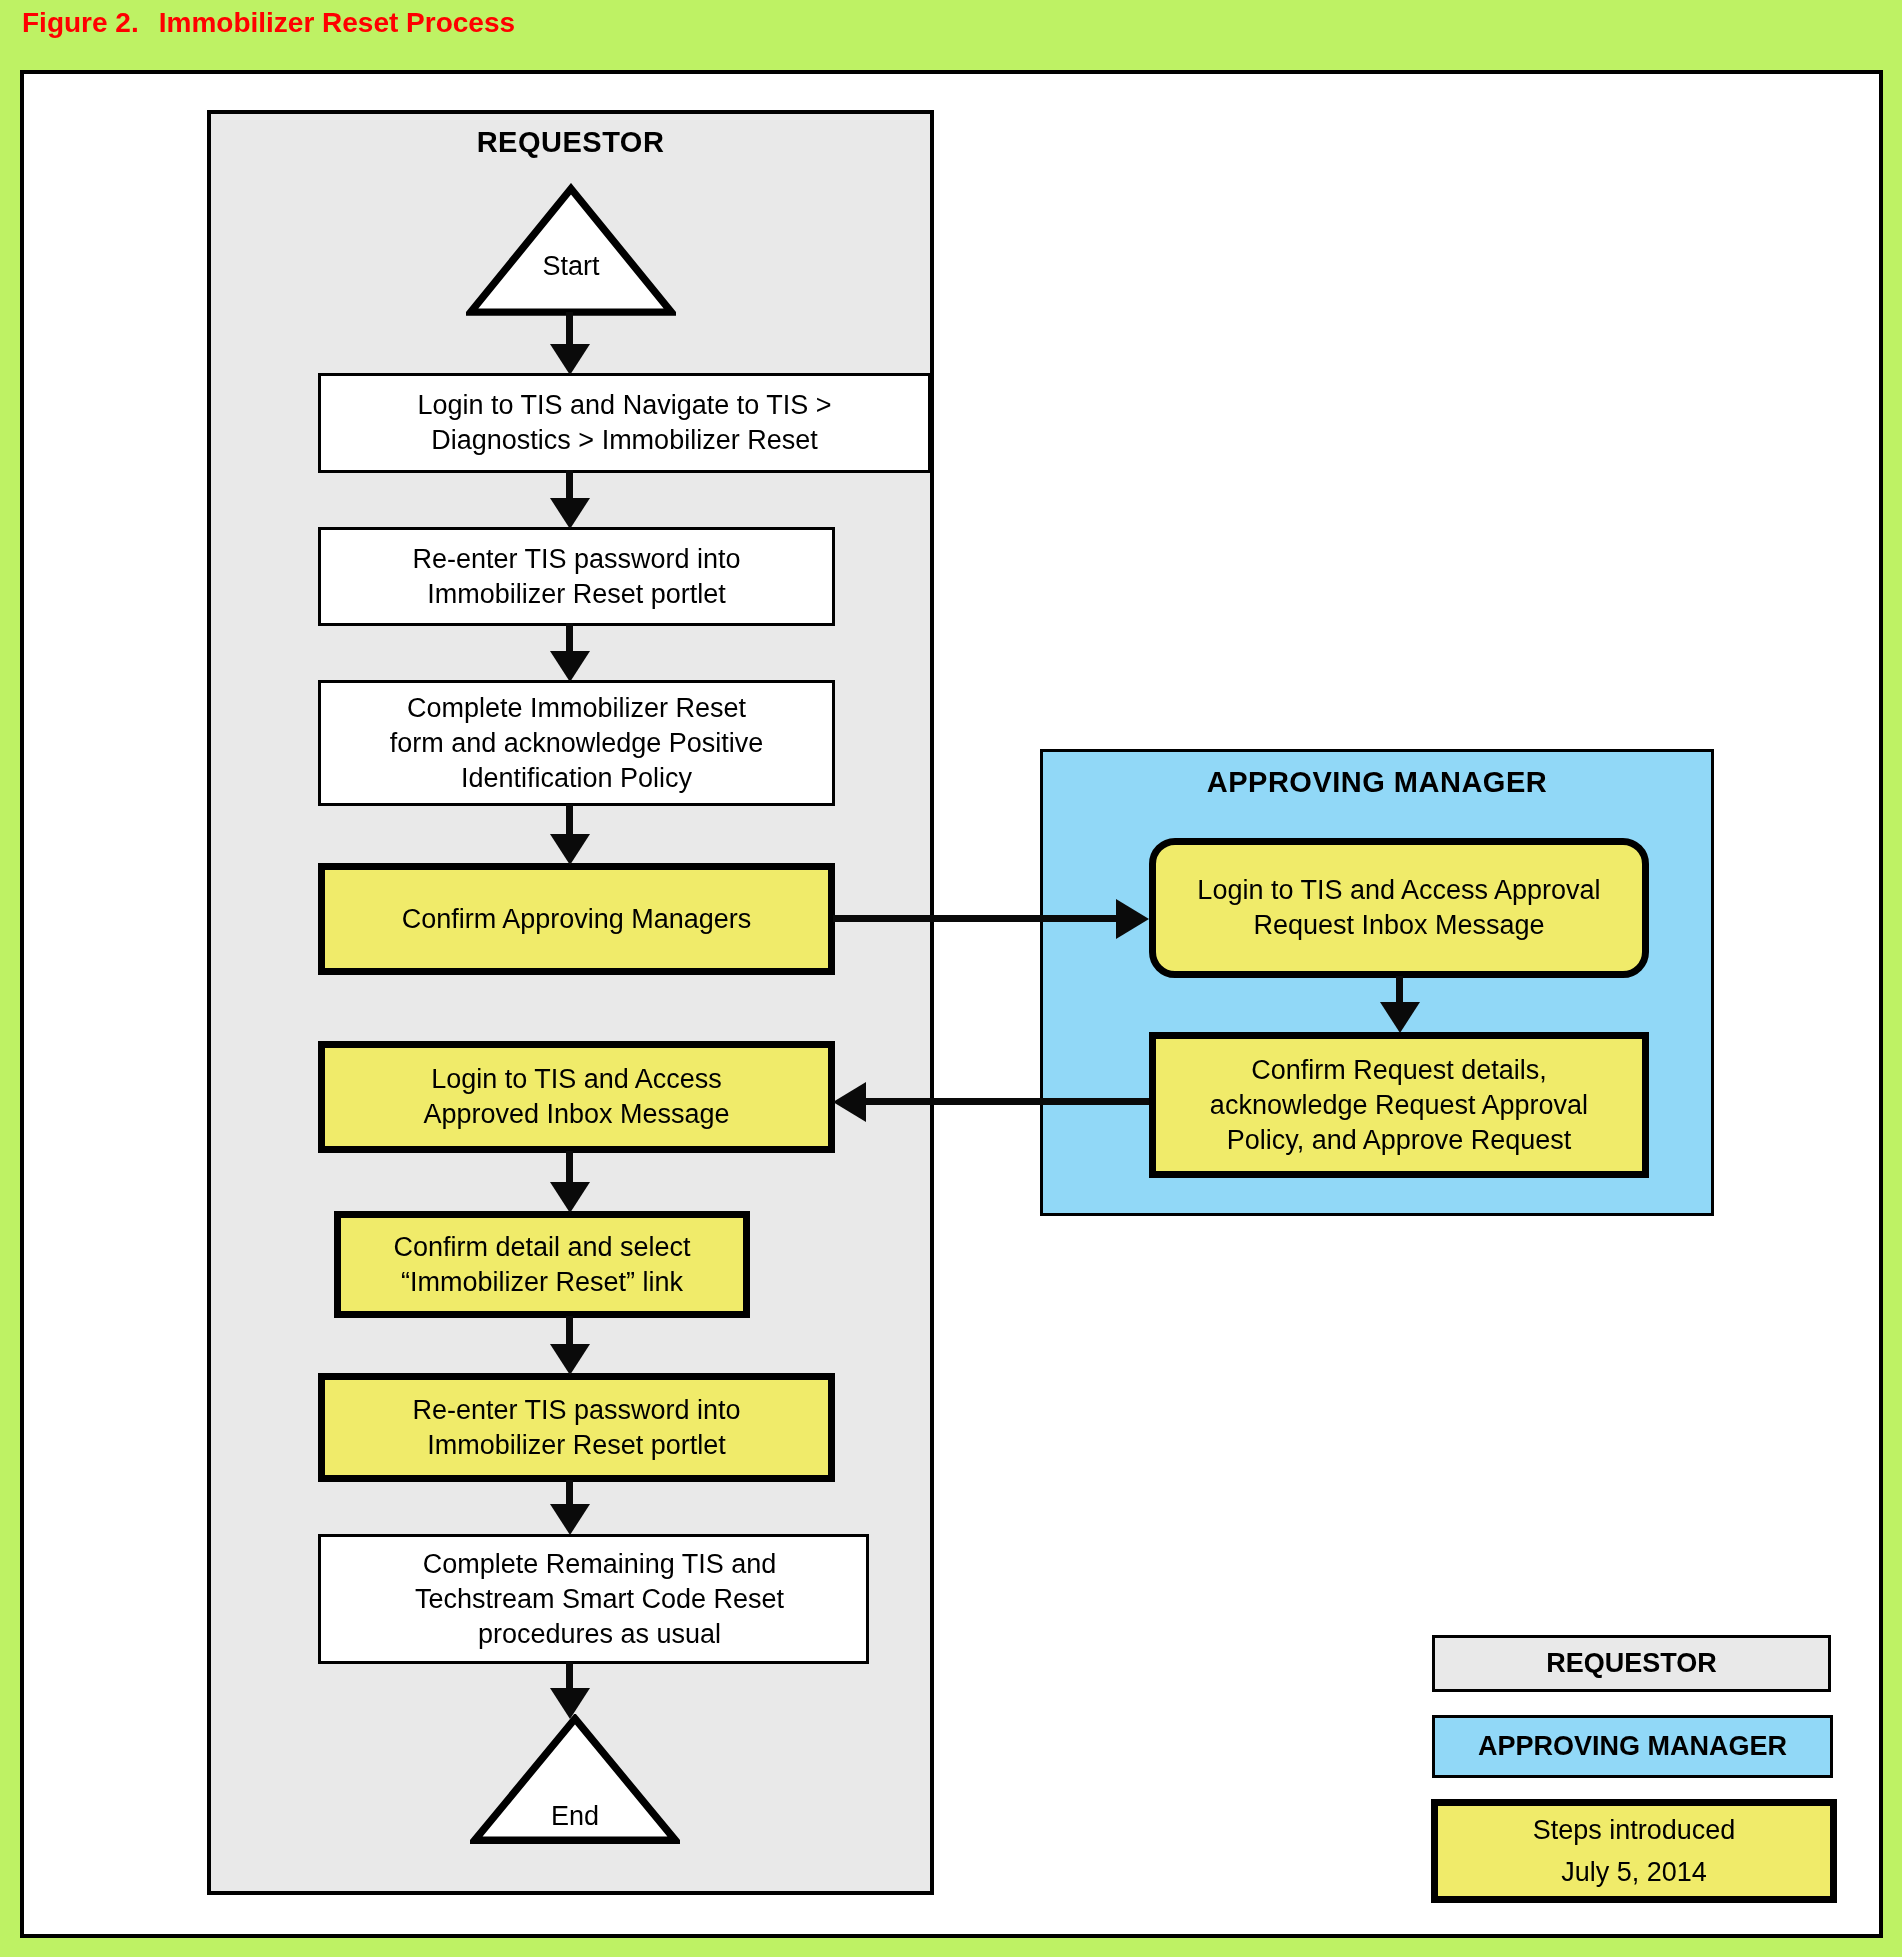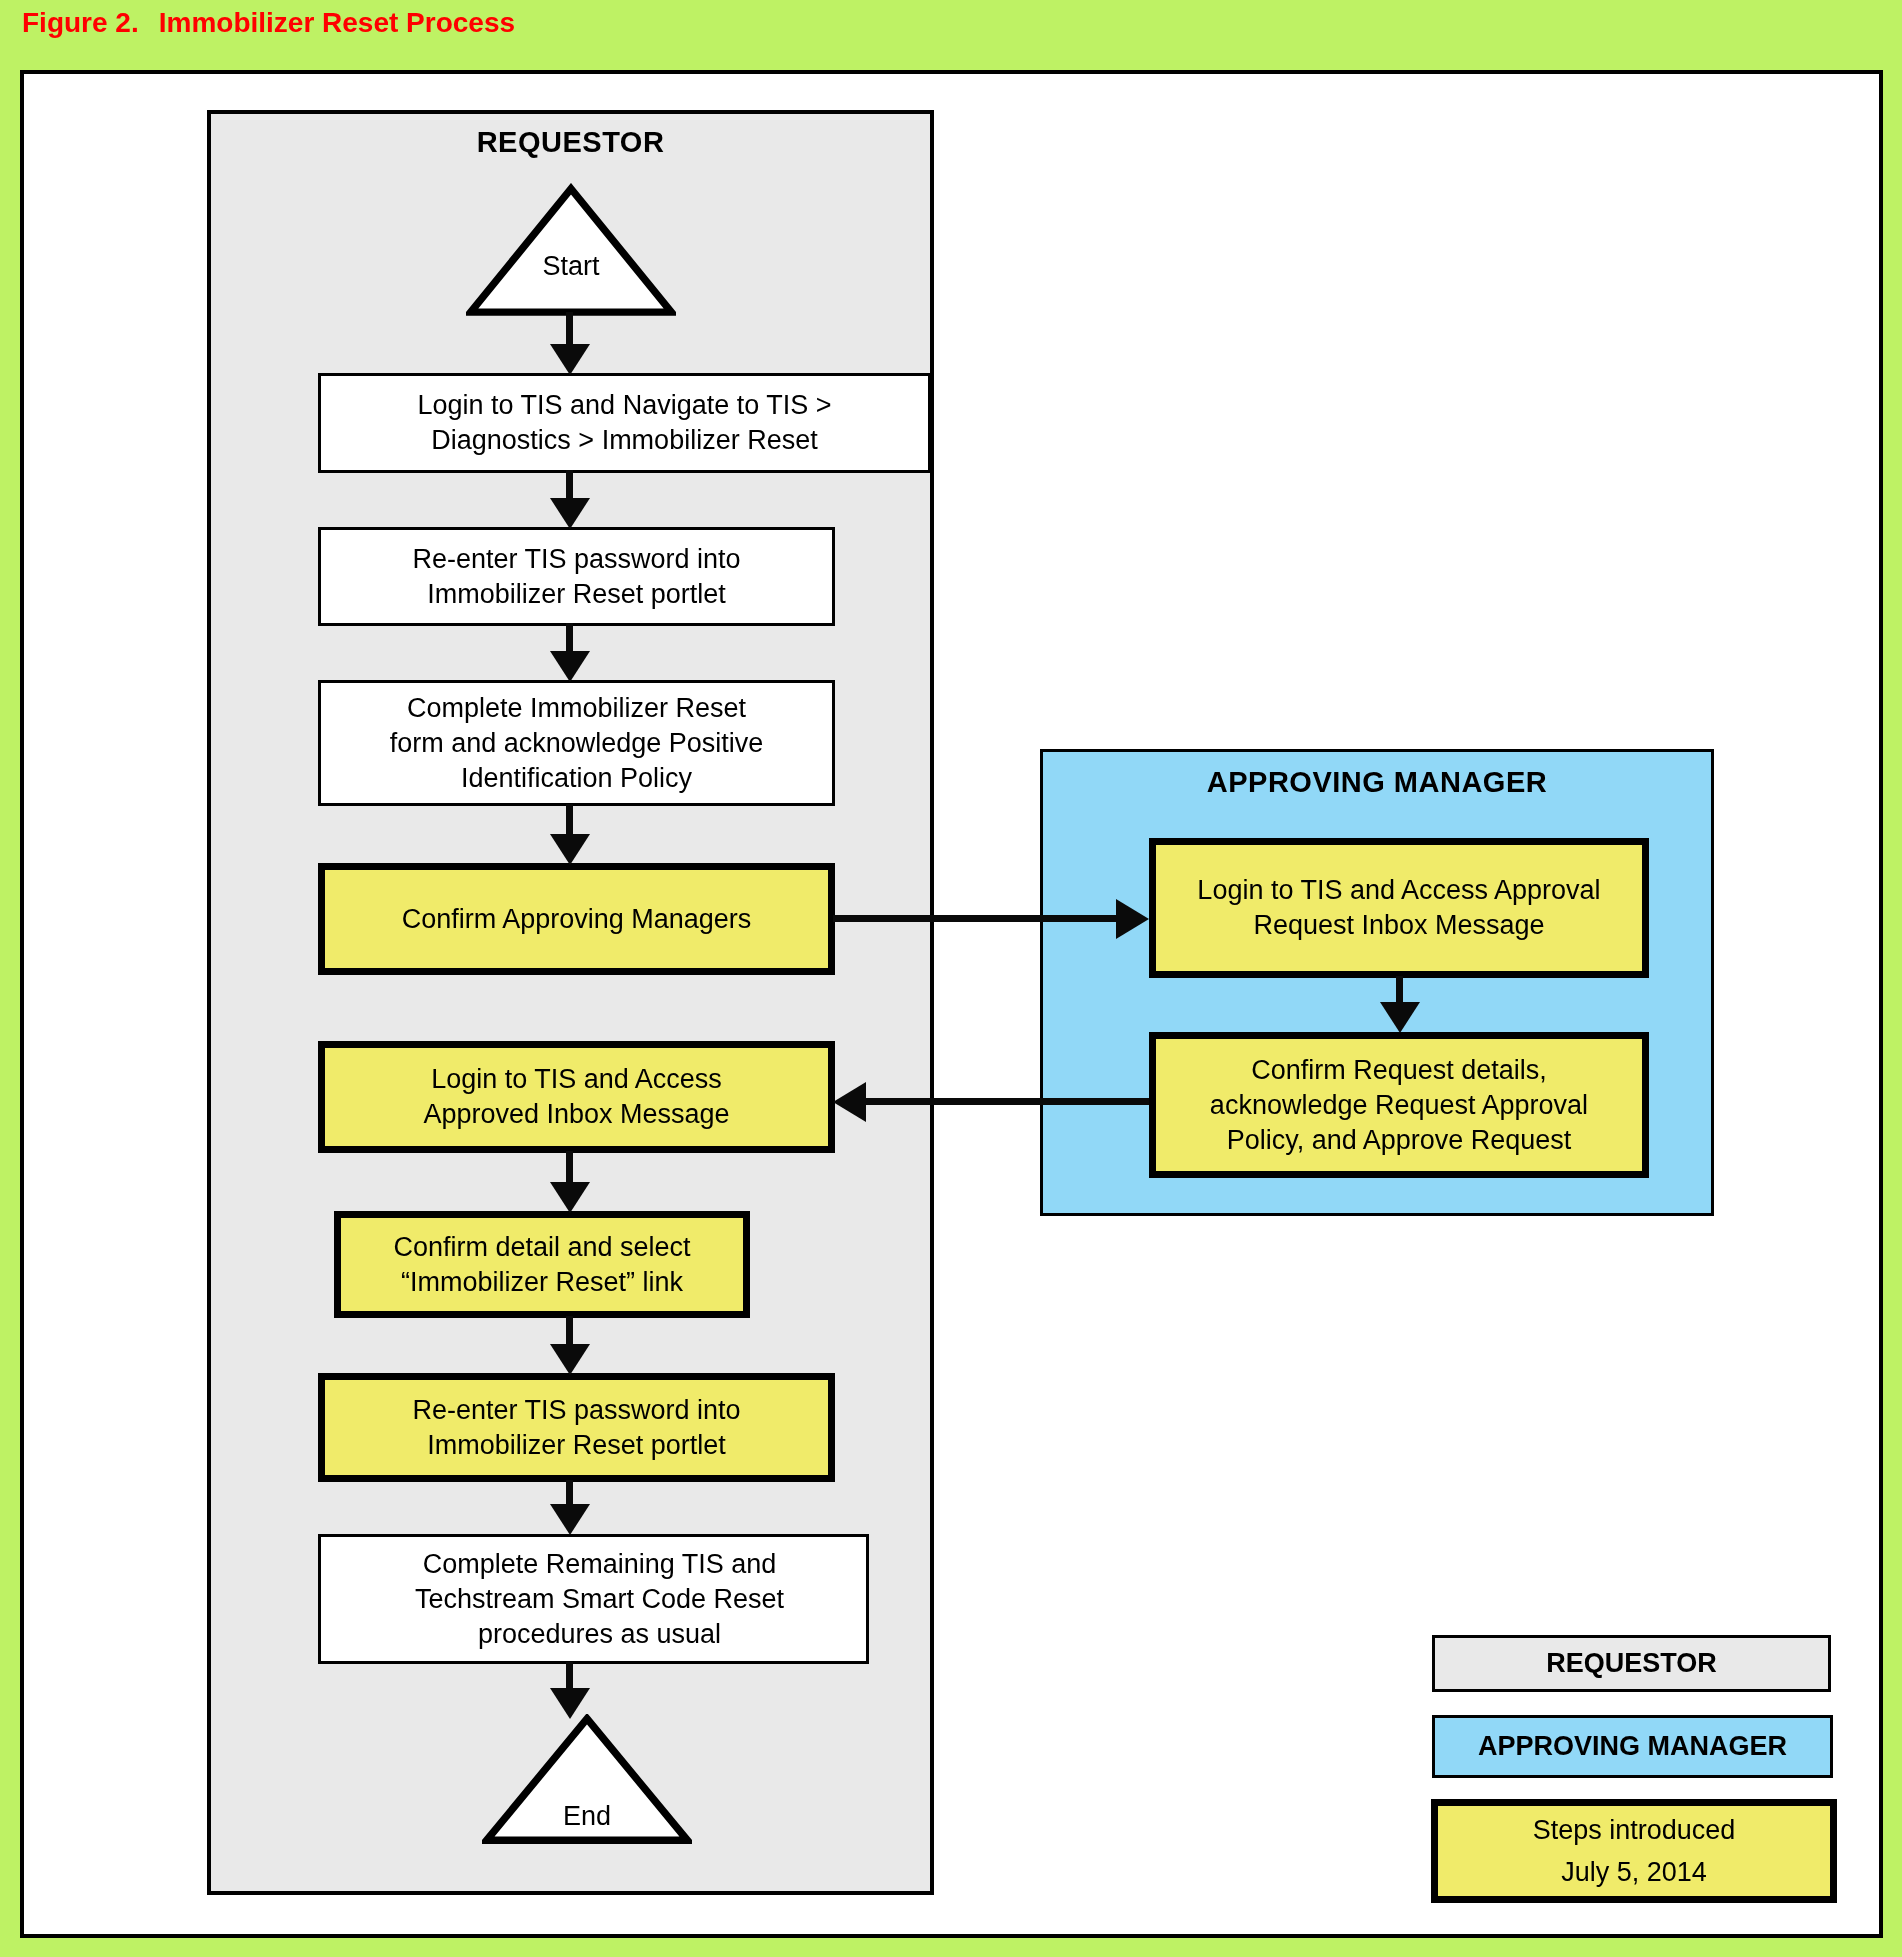--- a/index.html
+++ b/index.html
@@ -212,21 +212,21 @@
   <div class="flow-box highlight" style="left:318px; top:1373px; width:517px; height:109px;">
     <span class="box-label">Re-enter TIS password into
 Immobilizer Reset portlet</span>
   </div>
   <div class="flow-box" style="left:318px; top:1534px; width:551px; height:130px;padding-left:12px;">
     <span class="box-label">Complete Remaining TIS and
 Techstream Smart Code Reset
 procedures as usual</span>
   </div>
 
-  <div class="terminator" style="left:482px; top:1714px; height:131px;text-decoration:underline;">
+  <div class="terminator" style="left:470px; top:1714px; height:131px;text-decoration:underline;">
     <svg width="210" height="131" viewBox="0 0 228 142">
       <polygon points="114,5 223,137 5,137" fill="#ffffff" stroke="#000000" stroke-width="8"></polygon>
     </svg>
     <span class="t-label" style="bottom:13px;">End</span>
   </div>
 
   <div class="varrow" style="left:549px; top:312px; height:63px;">
       <div class="stem"></div>
       <div class="head"></div>
     </div>
@@ -255,21 +255,21 @@
       <div class="head"></div>
     </div>
   <div class="varrow" style="left:549px; top:1662px; height:57px;">
       <div class="stem"></div>
       <div class="head"></div>
     </div>
 
   <div id="approving-manager-lane"></div>
   <div class="lane-header" style="left:1040px; top:766px; width:674px;">APPROVING MANAGER</div>
 
-  <div class="flow-box highlight" style="left:1149px; top:838px; width:500px; height:140px;">
+  <div class="flow-box highlight" style="left:1149px; top:838px; width:500px; height:140px;border-radius:26px;">
     <span class="box-label">Login to TIS and Access Approval
 Request Inbox Message</span>
   </div>
   <div class="flow-box highlight" style="left:1149px; top:1032px; width:500px; height:146px;text-align:center;">
     <span class="box-label">Confirm Request details,
 acknowledge Request Approval
 Policy, and Approve Request</span>
   </div>
 
   <div class="varrow" style="left:1379px; top:976px; height:57px;">

